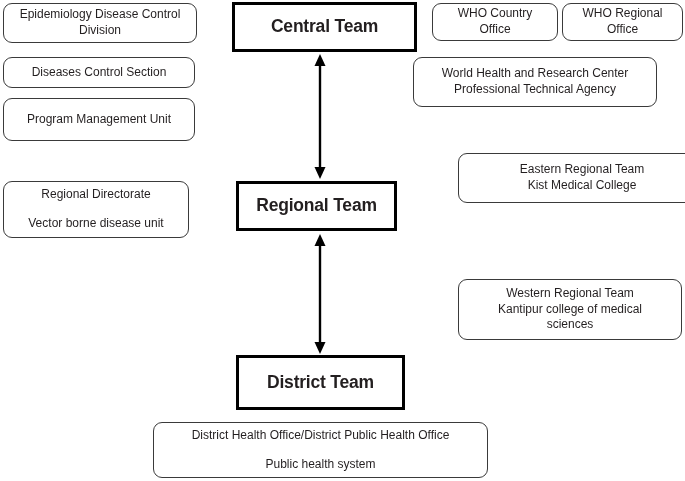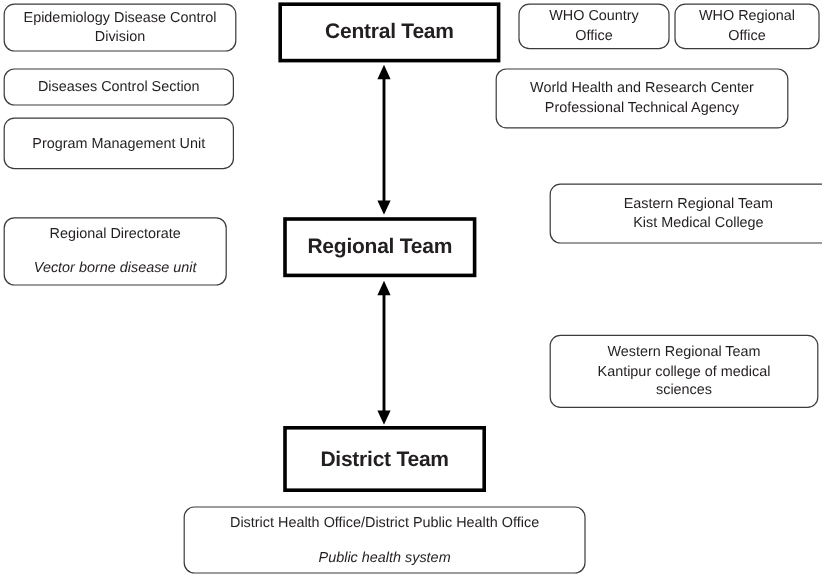--- a/index.html
+++ b/index.html
@@ -48,21 +48,20 @@
   }
 
   .node .lines {
     width: 100%;
   }
   .node .ln {
     display: block;
   }
   .node .ln.gap {
     margin-top: 13px;
-    font-style: italic;
   }
 
   
   .arrow {
     position: absolute;
   }
   .arrow svg {
     display: block;
   }
 </style>

